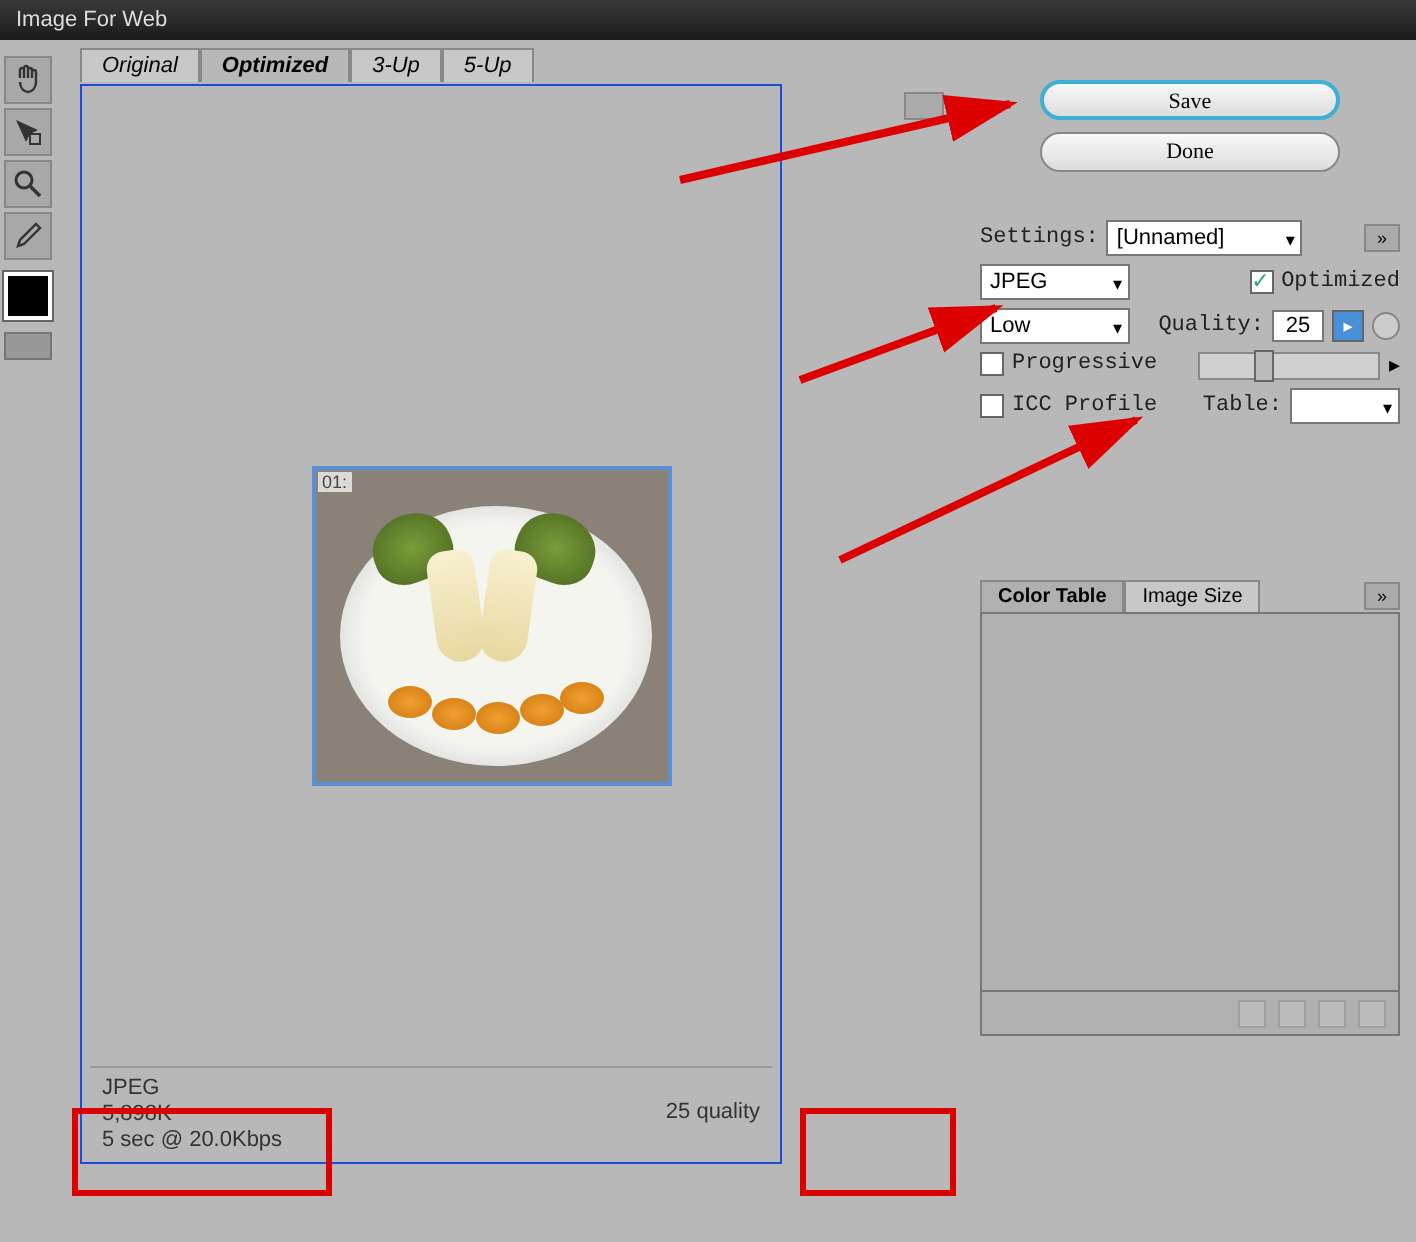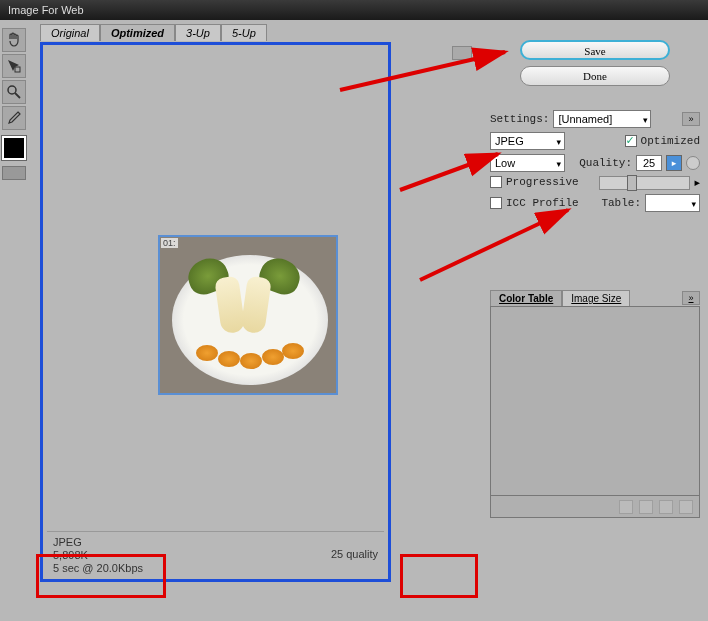--- a/index.html
+++ b/index.html
@@ -16,21 +16,21 @@
   .color-swatch { width: 24px; height: 24px; background: #000; border: 2px solid #fff; outline: 1px solid #666; margin-top: 6px; }
   .toggle-btn { width: 24px; height: 14px; background: #999; border: 1px solid #777; margin-top: 6px; }
   
   
   .tabs { position: absolute; left: 40px; top: 4px; display: flex; font-style: italic; }
   .tab { padding: 2px 10px; background: #c8c8c8; border: 1px solid #888; border-bottom: none; margin-right: 0; cursor: pointer; position: relative; }
   .tab.active { background: #b8b8b8; font-weight: bold; z-index: 2; }
   .expand-btn-left { position: absolute; right: 10px; top: 6px; width: 20px; height: 14px; background: #aaa; border: 1px solid #888; cursor: pointer; }
   
   
-  .preview-wrap { position: absolute; left: 40px; top: 22px; width: 351px; height: 540px; border: 3px solid #1d4ed8; background: #b8b8b8; }
+  .preview-wrap { position: absolute; left: 40px; top: 22px; width: 351px; height: 540px; border: 1px solid #1d4ed8; background: #b8b8b8; }
   .preview-image { position: absolute; left: 115px; top: 190px; width: 180px; height: 160px; border: 2px solid #5a8fd4; background: #ddd; overflow: hidden; }
   .preview-image .img-label { position: absolute; top: 1px; left: 1px; background: rgba(255,255,255,0.7); padding: 0 2px; font-size: 9px; color: #444; }
   
   
   .status-bar { position: absolute; left: 4px; right: 4px; bottom: 4px; height: 44px; border-top: 1px solid #999; padding: 4px 6px; display: flex; justify-content: space-between; }
   .status-left { line-height: 13px; color: #333; }
   .status-right { line-height: 13px; color: #333; text-align: right; padding-top: 12px; }
   .red-box { position: absolute; border: 3px solid #d00; pointer-events: none; }
   
   
@@ -53,21 +53,21 @@
   .num-input { width: 26px; height: 16px; border: 1px solid #777; background: #fff; text-align: center; line-height: 14px; }
   .play-btn { width: 16px; height: 16px; background: #4a90d9; border: 1px solid #666; cursor: pointer; color: #fff; text-align: center; line-height: 14px; font-size: 9px; }
   .circ-btn { width: 14px; height: 14px; border: 1px solid #888; border-radius: 50%; background: #ccc; cursor: pointer; }
   
   .slider-row { display: flex; align-items: flex-start; gap: 4px; margin: 4px 0; }
   .slider { flex: 1; height: 14px; border: 1px solid #888; background: #d0d0d0; position: relative; cursor: pointer; }
   .slider-thumb { position: absolute; top: -2px; width: 10px; height: 16px; background: #bbb; border: 1px solid #666; left: 30%; }
   
   
   .sub-panel { position: absolute; left: 490px; top: 270px; width: 210px; }
-  .sub-tabs { display: flex; text-decoration: underline; }
+  .sub-tabs { display: flex; }
   .sub-tab { padding: 2px 8px; background: #c8c8c8; border: 1px solid #888; border-bottom: none; cursor: pointer; font-size: 10px; }
   .sub-tab.active { background: #b0b0b0; font-weight: bold; }
   .sub-body { border: 1px solid #777; height: 190px; background: #b0b0b0; }
   .sub-footer { border: 1px solid #777; border-top: none; height: 22px; background: #b0b0b0; display: flex; justify-content: flex-end; align-items: center; gap: 6px; padding: 0 6px; }
   .mini-icon { width: 14px; height: 14px; opacity: 0.4; border: 1px solid #888; background: #ccc; }
   
   
   .arrow { position: absolute; pointer-events: none; }
   
   

